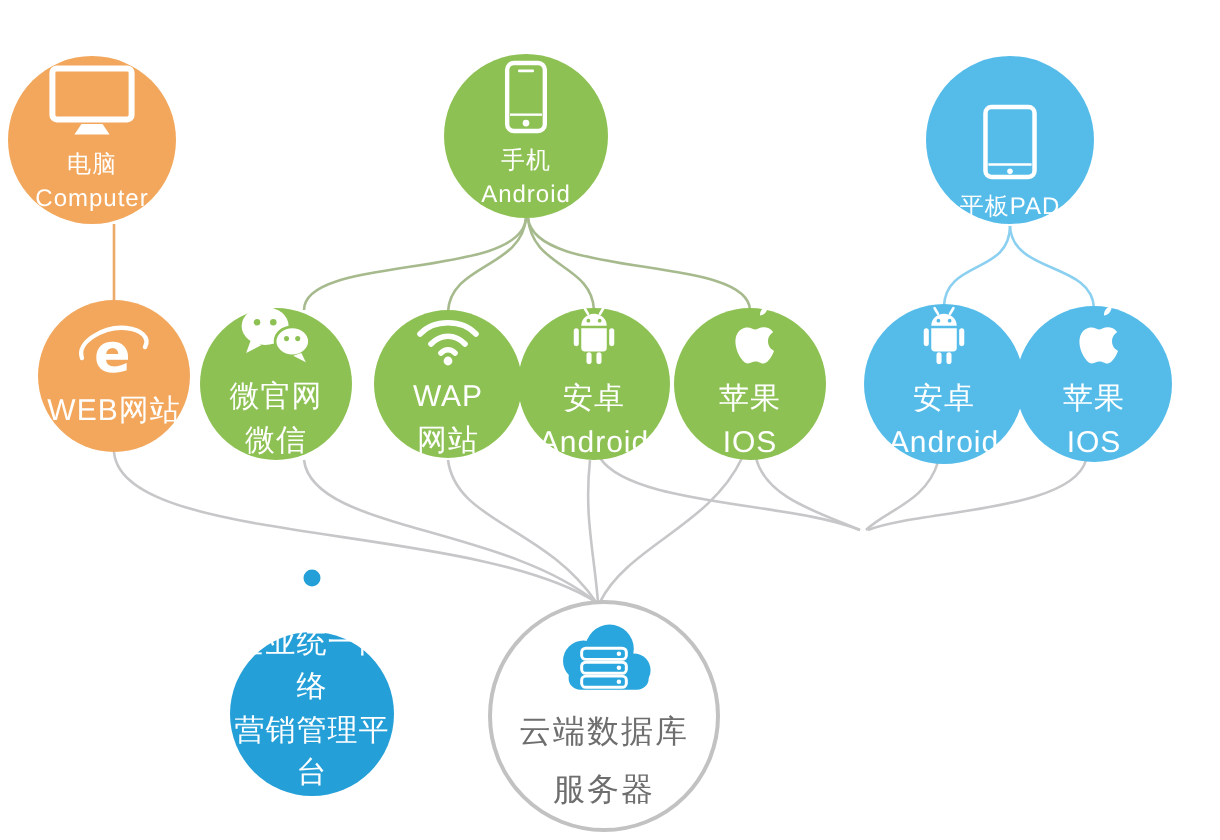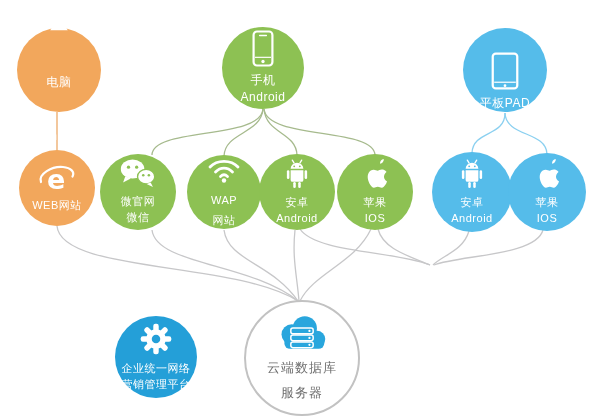--- a/index.html
+++ b/index.html
@@ -14,28 +14,28 @@
   .wires{position:absolute;left:0;top:0;z-index:0;}
   .wires path{fill:none;stroke-width:1.3px;}
   .e-gray{stroke:var(--line-gray);}
   .e-green{stroke:var(--line-green);}
   .e-orange{stroke:var(--line-orange);}
   .e-blue{stroke:var(--line-blue);}
   .arrow{fill:var(--blue);stroke:none;}
   .node{position:absolute;border-radius:50%;display:flex;flex-direction:column;
         align-items:center;justify-content:center;text-align:center;color:#fff;z-index:1;}
   .node .icon{display:flex;align-items:center;justify-content:center;margin-bottom:5px;}
-  .lbl{display:block;font-size:11px;line-height:1.45;letter-spacing:0.5px;}
+  .lbl{display:block;font-size:15px;line-height:1.45;letter-spacing:0.5px;}
   .big .lbl{font-size:12px;}
   .node-orange{background:var(--orange);}
   .node-green{background:var(--green);}
   .node-lblue{background:var(--light-blue);}
   .node-blue{background:var(--blue);}
   .node-white{background:#fff;border:2.5px solid var(--gray-border);color:var(--gray-text);}
-  .clouddb .lbl{font-size:13px;letter-spacing:1px;text-align:center;}
+  .clouddb .lbl{font-size:16px;letter-spacing:1px;text-align:center;}
   .clouddb .lbl + .lbl{margin-top:6px;}
   .clientapp .lbl{font-size:13px;font-weight:bold;color:var(--dark-text);letter-spacing:0.5px;}
 </style>
 </head>
 <body>
 
 <div id="stage">
 
   <svg class="wires" width="610" height="420">
     <path class="e-orange" d="M57,112 L57,151"></path>
@@ -50,21 +50,21 @@
     <path class="e-gray" d="M224,230 C228,261 272,263 298,301"></path>
     <path class="e-gray" d="M295,230 C292,258 297,276 299,301"></path>
     <path class="e-gray" d="M371,229 C355,263 314,273 300,301"></path>
     <path class="e-gray" d="M300,229 C316,253 396,251 430,265"></path>
     <path class="e-gray" d="M378,229 C383,249 409,256 430,265"></path>
     <path class="e-gray" d="M469,231 C463,251 443,255 433,265"></path>
     <path class="e-gray" d="M543,230 C536,256 459,255 434,265"></path>
     <path class="arrow" d="M196,353.5 L223,353.5 L223,345 L243,357.5 L223,370 L223,362 L196,362 Z"></path>
   </svg>
 
-  <div class="node node-orange big" style="left:17px;top:28px;width:84px;height:84px;gap:37px;">
+  <div class="node node-orange big" style="left:4px;top:28px;width:84px;height:84px;">
     <span class="icon">
       <svg width="44" height="37" viewBox="0 0 50 42">
         <rect x="2.5" y="2.5" width="45" height="29" rx="2.5" fill="none" stroke="#fff" stroke-width="3.4"></rect>
         <path d="M19,34 L31,34 L35,40 L15,40 Z" fill="#fff"></path>
       </svg>
     </span>
     <span class="lbl">电脑</span>
     <span class="lbl">Computer</span>
   </div>
 
@@ -185,21 +185,21 @@
     <span class="icon">
       <svg width="27" height="32" viewBox="0 0 26 32">
         <path d="M17.5,5.8 C17.3,3.4 19,1.2 21.3,1 C21.5,3.4 19.7,5.6 17.5,5.8 Z" fill="#fff"></path>
         <path d="M21.5,18.6 c0,-3 2.5,-4.5 2.6,-4.6 c-1.4,-2.1 -3.6,-2.4 -4.4,-2.4 c-1.9,-0.2 -3.6,1.1 -4.6,1.1 c-0.9,0 -2.4,-1.1 -4,-1 c-2,0 -3.9,1.2 -4.9,3 c-2.1,3.6 -0.5,9 1.5,12 c1,1.4 2.2,3 3.7,3 c1.5,-0.1 2.1,-1 3.9,-1 c1.8,0 2.3,1 3.9,1 c1.6,0 2.7,-1.5 3.7,-2.9 c1.1,-1.7 1.6,-3.3 1.6,-3.4 c0,-0.1 -3,-1.2 -3,-4.8 z" fill="#fff"></path>
       </svg>
     </span>
     <span class="lbl">苹果</span>
     <span class="lbl">IOS</span>
   </div>
 
-  <div class="node node-blue" style="left:115px;top:316px;width:82px;height:82px;">
+  <div class="node node-blue" style="left:115px;top:316px;width:82px;height:82px;justify-content:flex-end;">
     <span class="icon">
       <svg width="34" height="34" viewBox="0 0 40 40">
         <g fill="#fff">
           <rect x="16.8" y="2" width="6.4" height="36" rx="2.6"></rect>
           <rect x="16.8" y="2" width="6.4" height="36" rx="2.6" transform="rotate(45 20 20)"></rect>
           <rect x="16.8" y="2" width="6.4" height="36" rx="2.6" transform="rotate(90 20 20)"></rect>
           <rect x="16.8" y="2" width="6.4" height="36" rx="2.6" transform="rotate(135 20 20)"></rect>
           <circle cx="20" cy="20" r="11.5"></circle>
         </g>
         <circle cx="20" cy="20" r="5" fill="var(--blue)"></circle>

